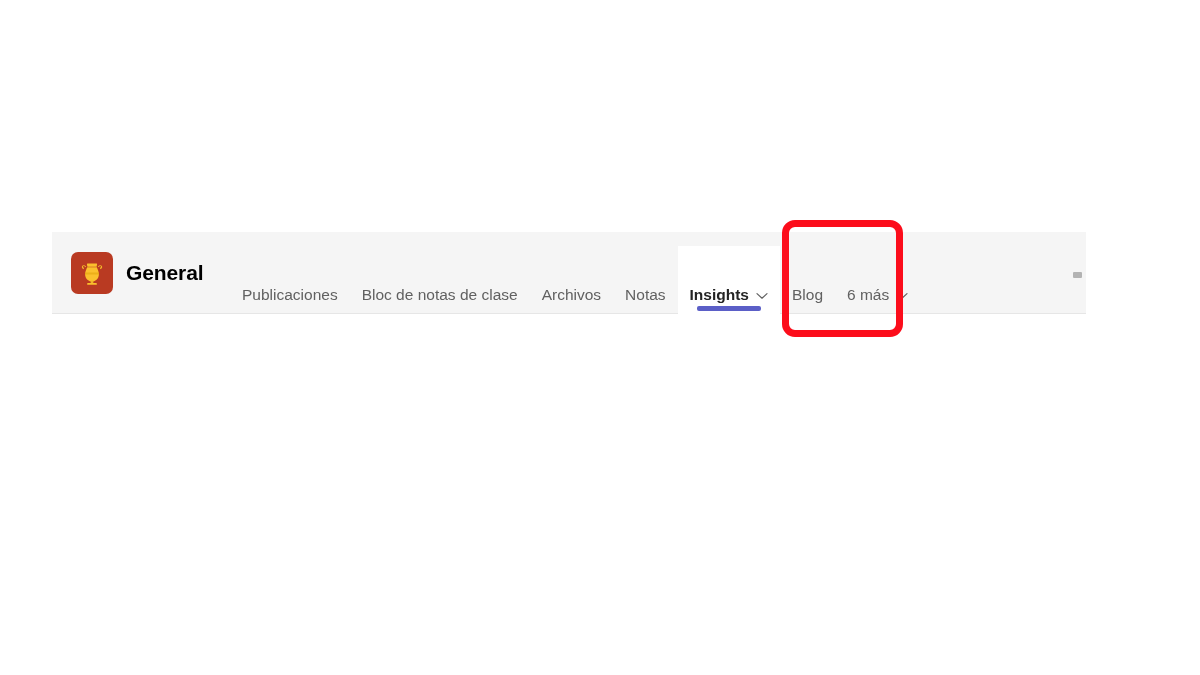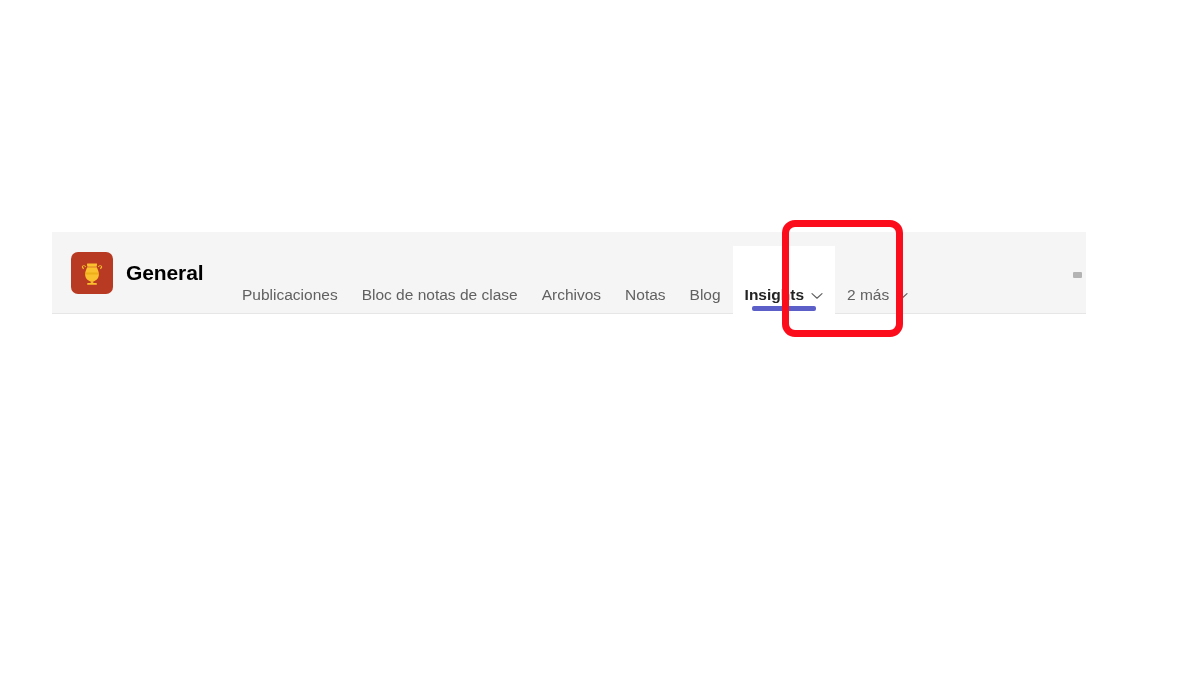--- a/index.html
+++ b/index.html
@@ -183,36 +183,36 @@
 
     <div class="tab">
       <span class="tab-label">Archivos</span>
     </div>
 
     <div class="tab">
       <span class="tab-label">Notas</span>
     </div>
 
 
-    <div class="tab">
-      <span class="tab-label">Blog</span>
-    </div>
-
     <div class="tab active">
       <span class="tab-label">Insights</span>
       <span class="chev">
         <svg width="12" height="8" viewBox="0 0 12 8" aria-hidden="true">
           <path d="M1 1.6 L6 6.2 L11 1.6" fill="none" stroke="#616161" stroke-width="1.2" stroke-linecap="round" stroke-linejoin="round"></path>
         </svg>
       </span>
       <span class="tab-underline"></span>
     </div>
 
     <div class="tab">
-      <span class="tab-label">2 más</span>
+      <span class="tab-label">Blog</span>
+    </div>
+
+    <div class="tab">
+      <span class="tab-label">6 más</span>
       <span class="chev">
         <svg width="12" height="8" viewBox="0 0 12 8" aria-hidden="true">
           <path d="M1 1.6 L6 6.2 L11 1.6" fill="none" stroke="#616161" stroke-width="1.2" stroke-linecap="round" stroke-linejoin="round"></path>
         </svg>
       </span>
     </div>
 
   </div>
 
   <div id="overflow-icon"></div>

